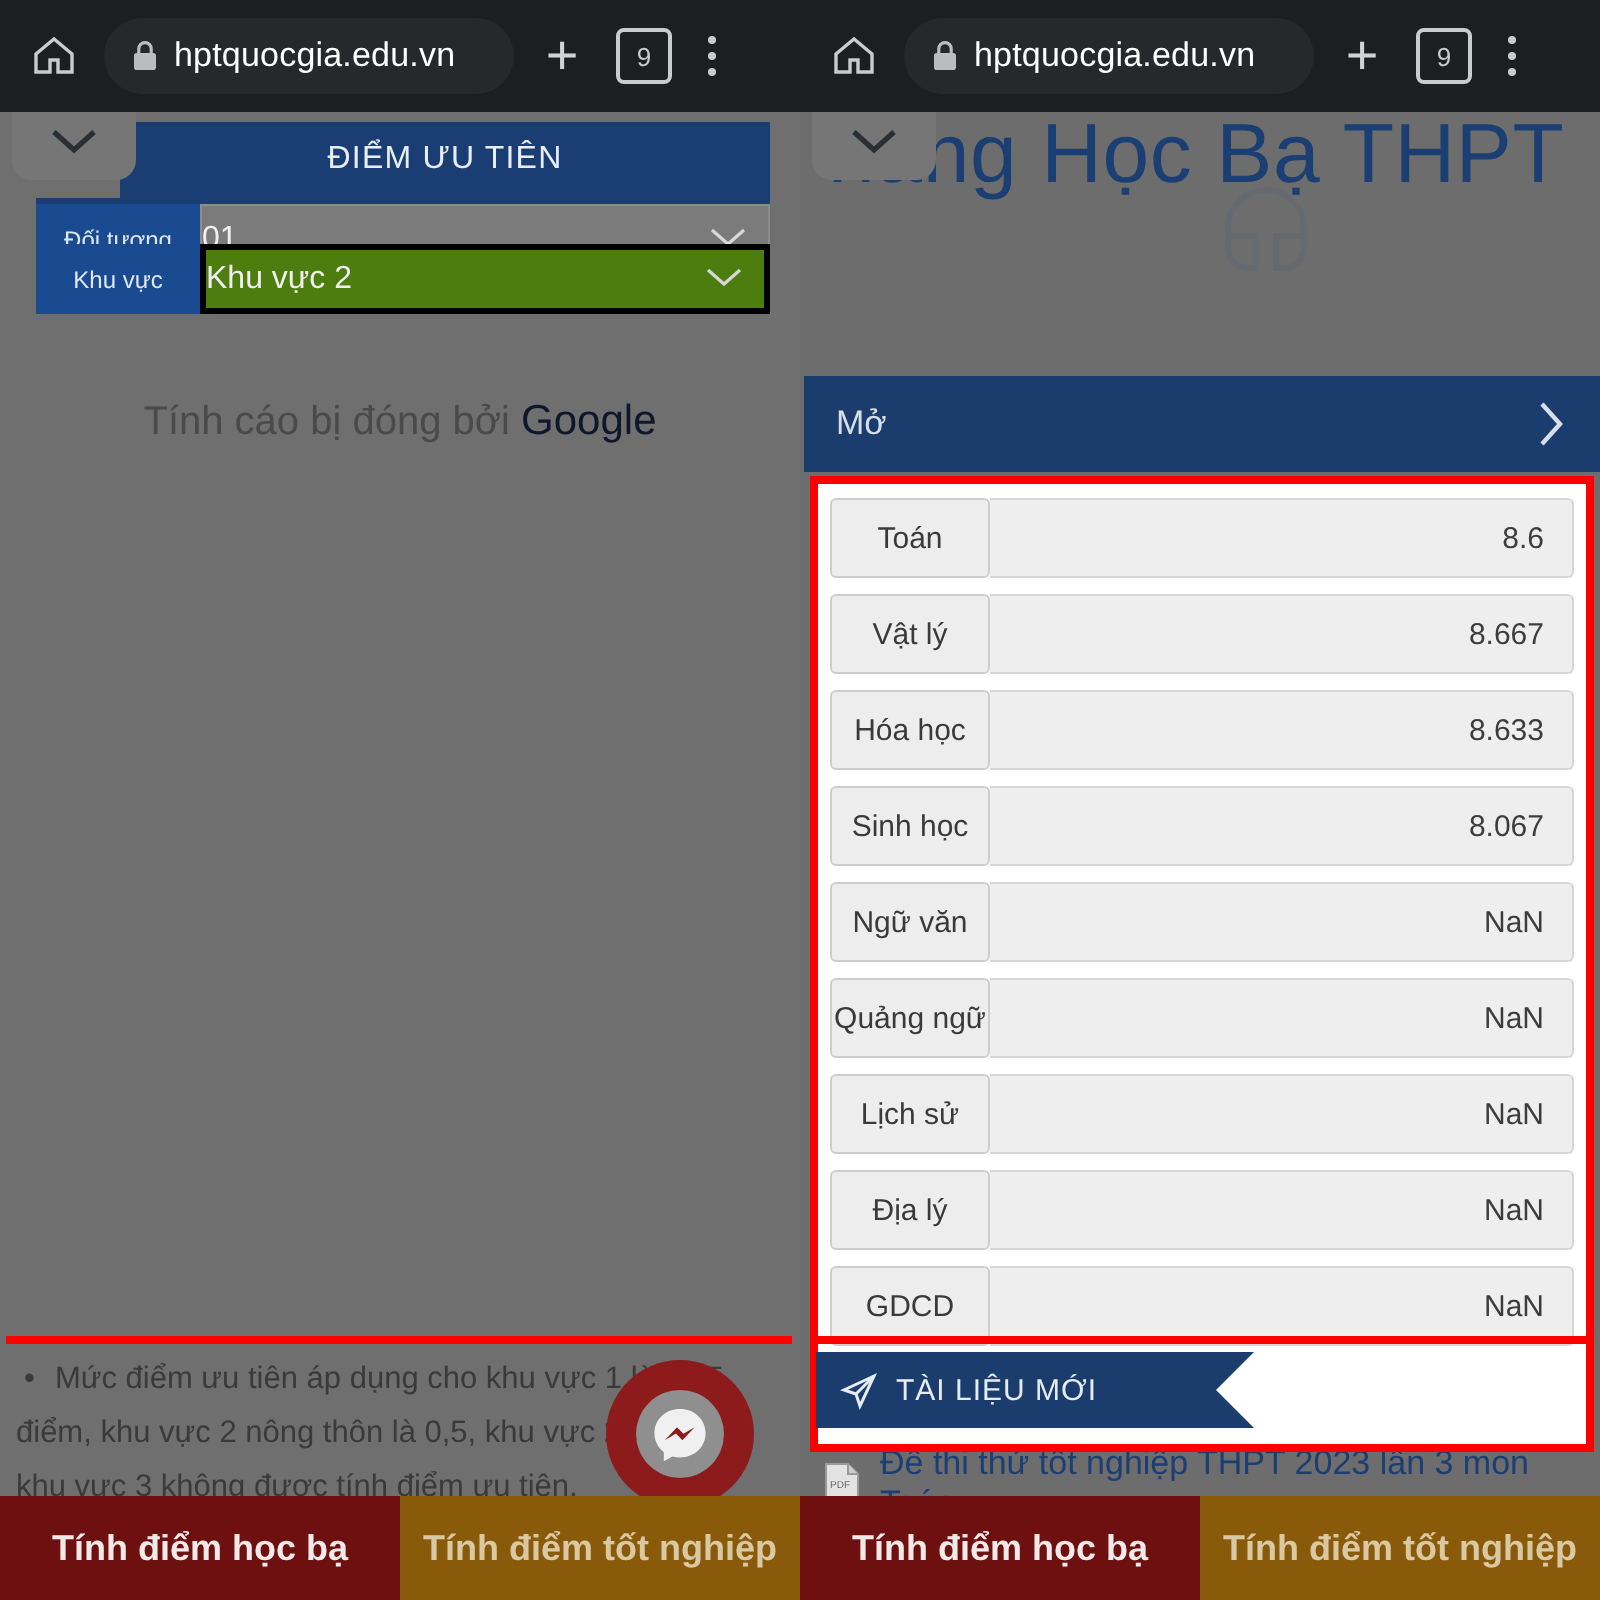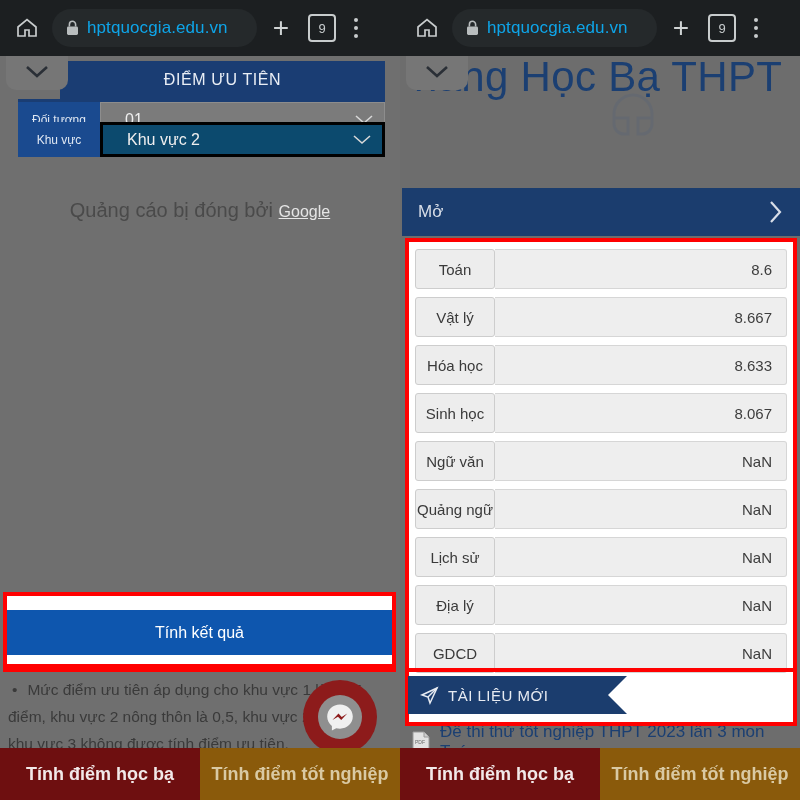--- a/index.html
+++ b/index.html
@@ -48,21 +48,21 @@
     border-radius: 19px;
     display: flex;
     align-items: center;
     padding: 0 14px;
     box-sizing: border-box;
     overflow: hidden;
     max-width: 205px;
   }
   .lock-icon { flex: 0 0 auto; margin-right: 8px; display:flex; }
   .url-text {
-    color: #0ea5e9;
+    color: #ffffff;
     font-size: 17px;
     white-space: nowrap;
     overflow: hidden;
     letter-spacing: .1px;
   }
   .plus-icon {
     width: 36px; height: 36px;
     display: flex; align-items: center; justify-content: center;
     color: #cfd3d4;
     font-size: 28px;
@@ -153,47 +153,46 @@
     color: #dfe7f2;
     font-size: 12px;
     display: flex; align-items: center; justify-content: center;
     flex: 0 0 auto;
   }
   .field-select {
     flex: 1 1 auto;
     background: #7b7b7b;
     border: 1px solid #8d8d8d;
     display: flex; align-items: center;
-    padding: 0 24px;
+    padding: 0 0;
     box-sizing: border-box;
     position: relative;
     color: #efefef;
     font-size: 16px;
   }
   .field-select.focused {
     border: 3px solid #000;
-    background: #0c4a6e;
+    background: #4d7c0f;
   }
   .chev-sm {
     position: absolute;
     right: 10px; top: 50%;
     transform: translateY(-50%);
   }
   .ad-note {
     position: absolute;
     top: 143px; left: 0;
     width: 400px;
     text-align: center;
     color: #4a4a4a;
     font-size: 20px;
   }
   .ad-note .g {
-    color: #e5e5e5;
-    font-size: 16px;
-    text-decoration: underline;
+    color: #0f172a;
+    font-size: 21px;
   }
 
   
   .calc-wrap {
     position: absolute;
     left: 3px; top: 536px;
     width: 393px; height: 76px;
     border: 4px solid #ff0000;
     background: #ffffff;
     box-sizing: border-box;
@@ -478,26 +477,23 @@
           <span>Khu vực 2</span>
           <span class="chev-sm">
             <svg width="20" height="11" viewBox="0 0 20 11" fill="none" stroke="#d8d8d8" stroke-width="1.6">
               <path d="M2 2 L10 9 L18 2"></path>
             </svg>
           </span>
         </div>
       </div>
 
       <div class="ad-note">
-        <span>Quảng cáo bị đóng bởi </span><span class="g">Google</span>
-      </div>
-
-      <div class="calc-wrap">
-        <div class="calc-btn">Tính kết quả</div>
-      </div>
+        <span>Tính cáo bị đóng bởi </span><span class="g">Google</span>
+      </div>
+
 
       <div class="red-line-left"></div>
 
       <div class="bullet-block">
         <span class="dot">•</span><span>Mức điểm ưu tiên áp dụng cho khu vực 1 là 0,75 điểm, khu vực 2 nông thôn là 0,5, khu vực 2 là 0,25, khu vực 3 không được tính điểm ưu tiên.</span>
       </div>
 
       <div class="messenger left-m">
         <span class="inner">
           <svg width="30" height="30" viewBox="0 0 30 30">

